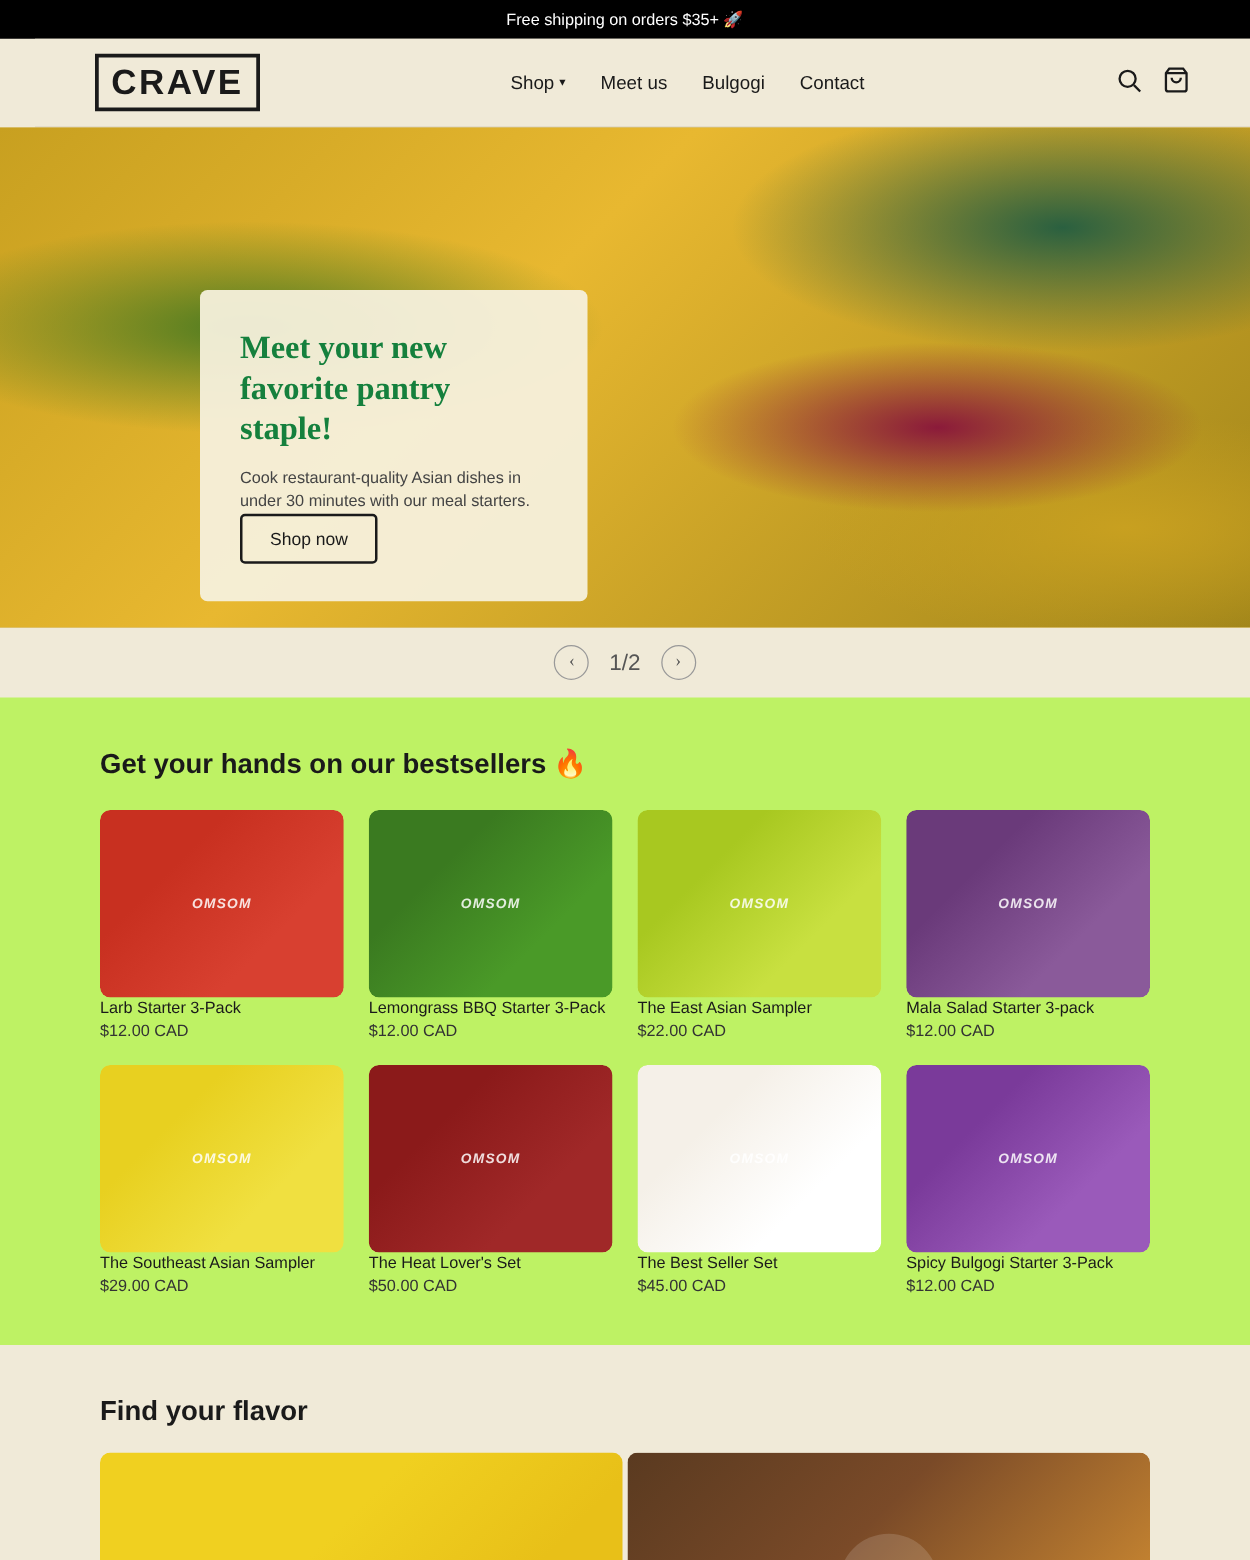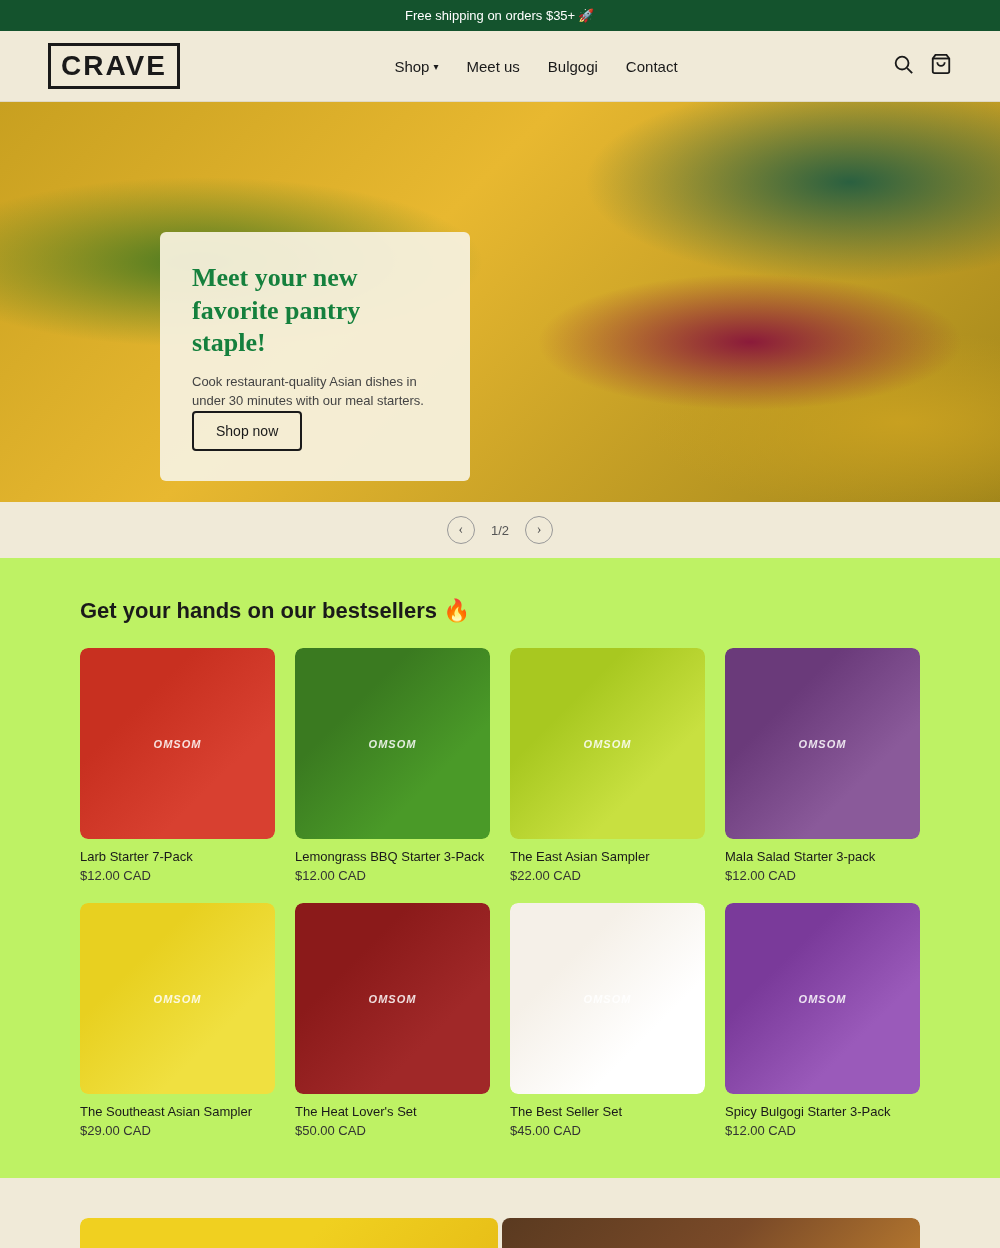--- a/index.html
+++ b/index.html
@@ -1,35 +1,36 @@
 <!DOCTYPE html>
 <html><head>
   <meta charset="utf-8">
   <style>
     * { box-sizing: border-box; margin: 0; padding: 0; }
     body { font-family: 'Georgia', serif; background: #f0ead8; color: #1a1a1a; }
 
     
     .announcement-bar {
-      background: #14532d;
+      background: #000000;
       color: #fff;
       text-align: center;
       font-size: 13px;
       padding: 8px 4px;
       font-family: sans-serif;
     }
 
     
     .header {
       background: #f0ead8;
       display: flex;
       align-items: center;
       justify-content: space-between;
       padding: 12px 48px;
       border-bottom: 1px solid #e0d9c5;
+      margin-left: 28px;
     }
     .header-logo {
       font-size: 28px;
       font-weight: 900;
       font-family: sans-serif;
       letter-spacing: 2px;
       color: #1a1a1a;
       border: 3px solid #1a1a1a;
       padding: 4px 10px;
     }
@@ -133,21 +134,21 @@
       width: 28px; height: 28px;
       border: 1px solid #999;
       border-radius: 50%;
       display: flex; align-items: center; justify-content: center;
       cursor: pointer;
       background: #f0ead8;
       font-size: 14px;
       color: #555;
     }
     .slider-page {
-      font-size: 13px;
+      font-size: 18px;
       font-family: sans-serif;
       color: #555;
     }
 
     
     .section {
       padding: 40px 80px;
       background: #bef264;
     }
     .section-title {
@@ -160,23 +161,23 @@
     .products-grid {
       display: grid;
       grid-template-columns: repeat(4, 1fr);
       gap: 20px;
     }
     .product-card {
       cursor: pointer;
     }
     .product-img {
       width: 100%;
-      height: 191px;
-      border-radius: 8px;
-      margin-bottom: 10px;
+      height: 150px;
+      border-radius: 8px;
+      margin-bottom: 0;
       overflow: hidden;
     }
     .product-name {
       font-size: 13px;
       font-family: sans-serif;
       margin-bottom: 4px;
       color: #1a1a1a;
     }
     .product-price {
       font-size: 13px;
@@ -301,21 +302,21 @@
 
 <section class="section">
   <h2 class="section-title">Get your hands on our bestsellers 🔥</h2>
   <div class="products-grid" id="products-grid">
   <div class="product-card">
         <div class="product-img">
           <div class="product-img-inner prod-larb">
             <span style="font-size: 11px; font-weight: 700; color: rgba(255, 255, 255, 0.85); font-family: sans-serif; text-align: center; padding: 8px; letter-spacing: 1px; text-transform: uppercase;">OMSOM</span>
           </div>
         </div>
-        <div class="product-name">Larb Starter 7-Pack</div>
+        <div class="product-name">Larb Starter 3-Pack</div>
         <div class="product-price">$12.00 CAD</div>
       </div>
       <div class="product-card">
         <div class="product-img">
           <div class="product-img-inner prod-lemon">
             <span style="font-size: 11px; font-weight: 700; color: rgba(255, 255, 255, 0.85); font-family: sans-serif; text-align: center; padding: 8px; letter-spacing: 1px; text-transform: uppercase;">OMSOM</span>
           </div>
         </div>
         <div class="product-name">Lemongrass BBQ Starter 3-Pack</div>
         <div class="product-price">$12.00 CAD</div>
@@ -371,20 +372,21 @@
             <span style="font-size: 11px; font-weight: 700; color: rgba(255, 255, 255, 0.85); font-family: sans-serif; text-align: center; padding: 8px; letter-spacing: 1px; text-transform: uppercase;">OMSOM</span>
           </div>
         </div>
         <div class="product-name">Spicy Bulgogi Starter 3-Pack</div>
         <div class="product-price">$12.00 CAD</div>
       </div>
     </div>
 </section>
 
 <section class="flavor-section">
+  <h2 class="flavor-title">Find your flavor</h2>
   <div class="flavor-grid">
     <div class="flavor-card flavor-card-left">
       
     </div>
     <div class="flavor-card flavor-card-right">
       <div style="width:100%;height:100%;background:linear-gradient(135deg, #5a3a20 0%, #7a4a28 40%, #c08030 80%, #e09040 100%);display:flex;align-items:center;justify-content:center;">
         <div style="width:80px;height:80px;border-radius:50%;background:rgba(255,255,255,0.15);display:flex;align-items:center;justify-content:center;">
           
         </div>
       </div>

